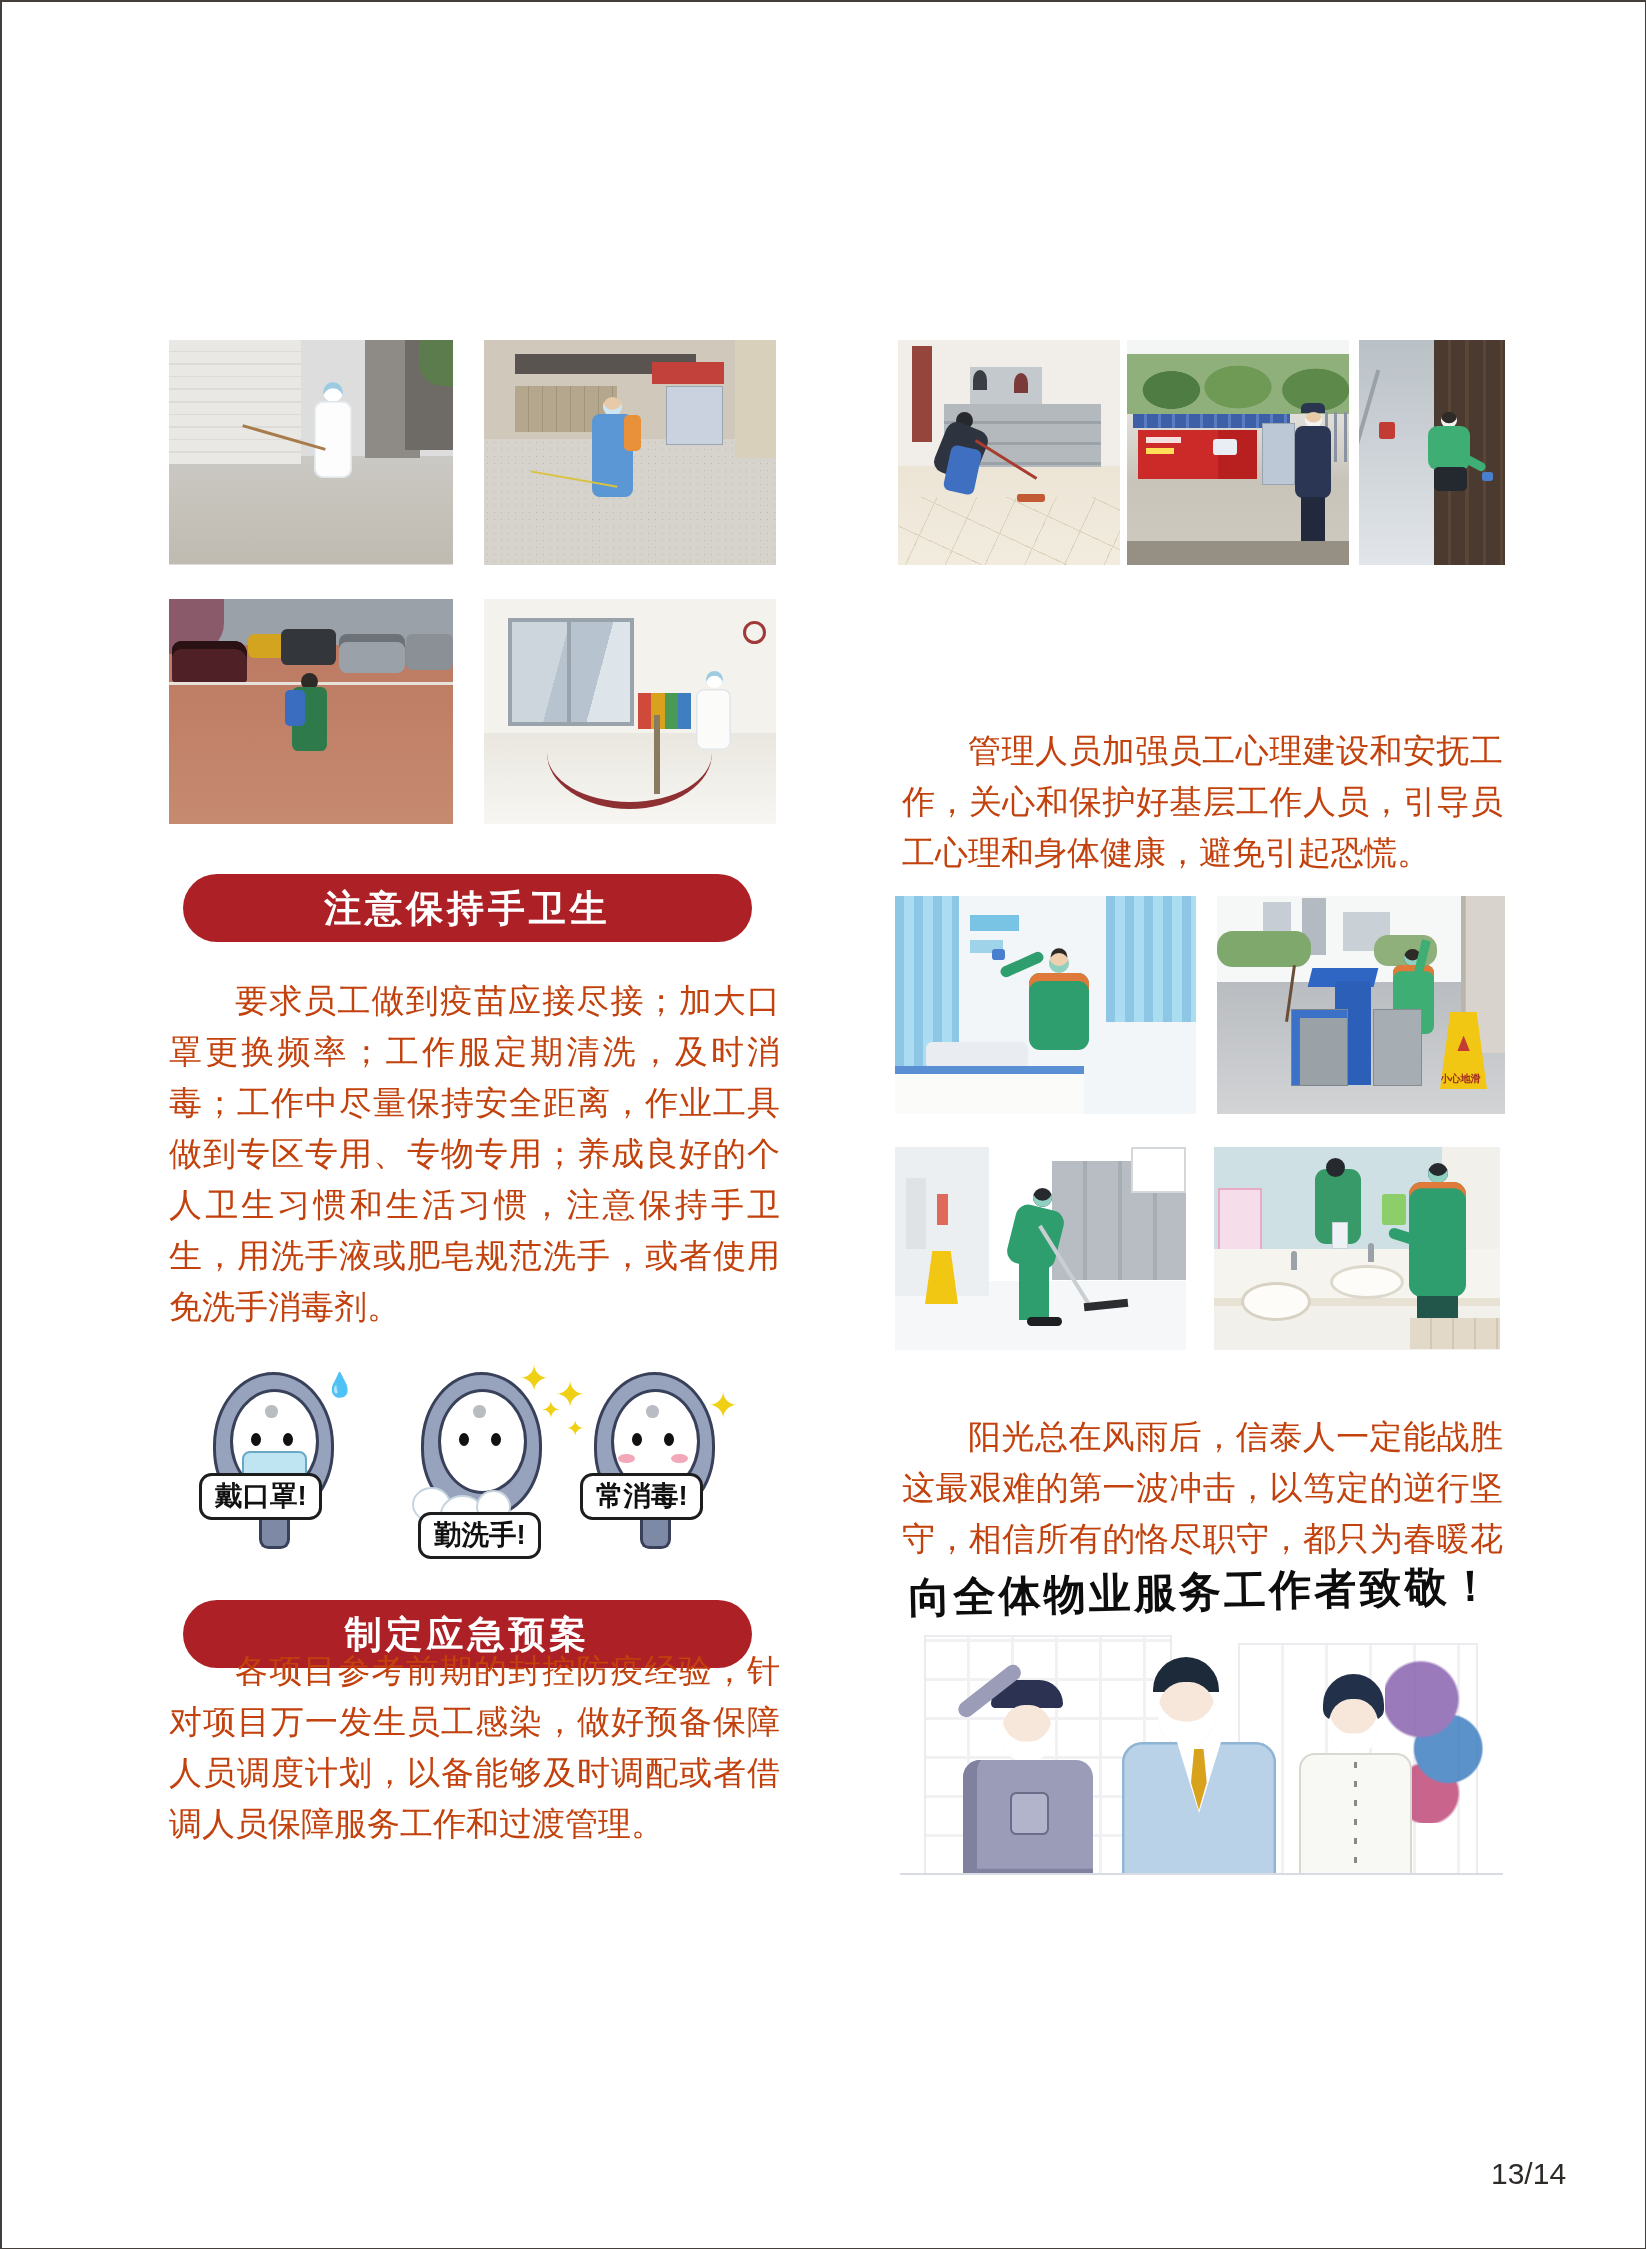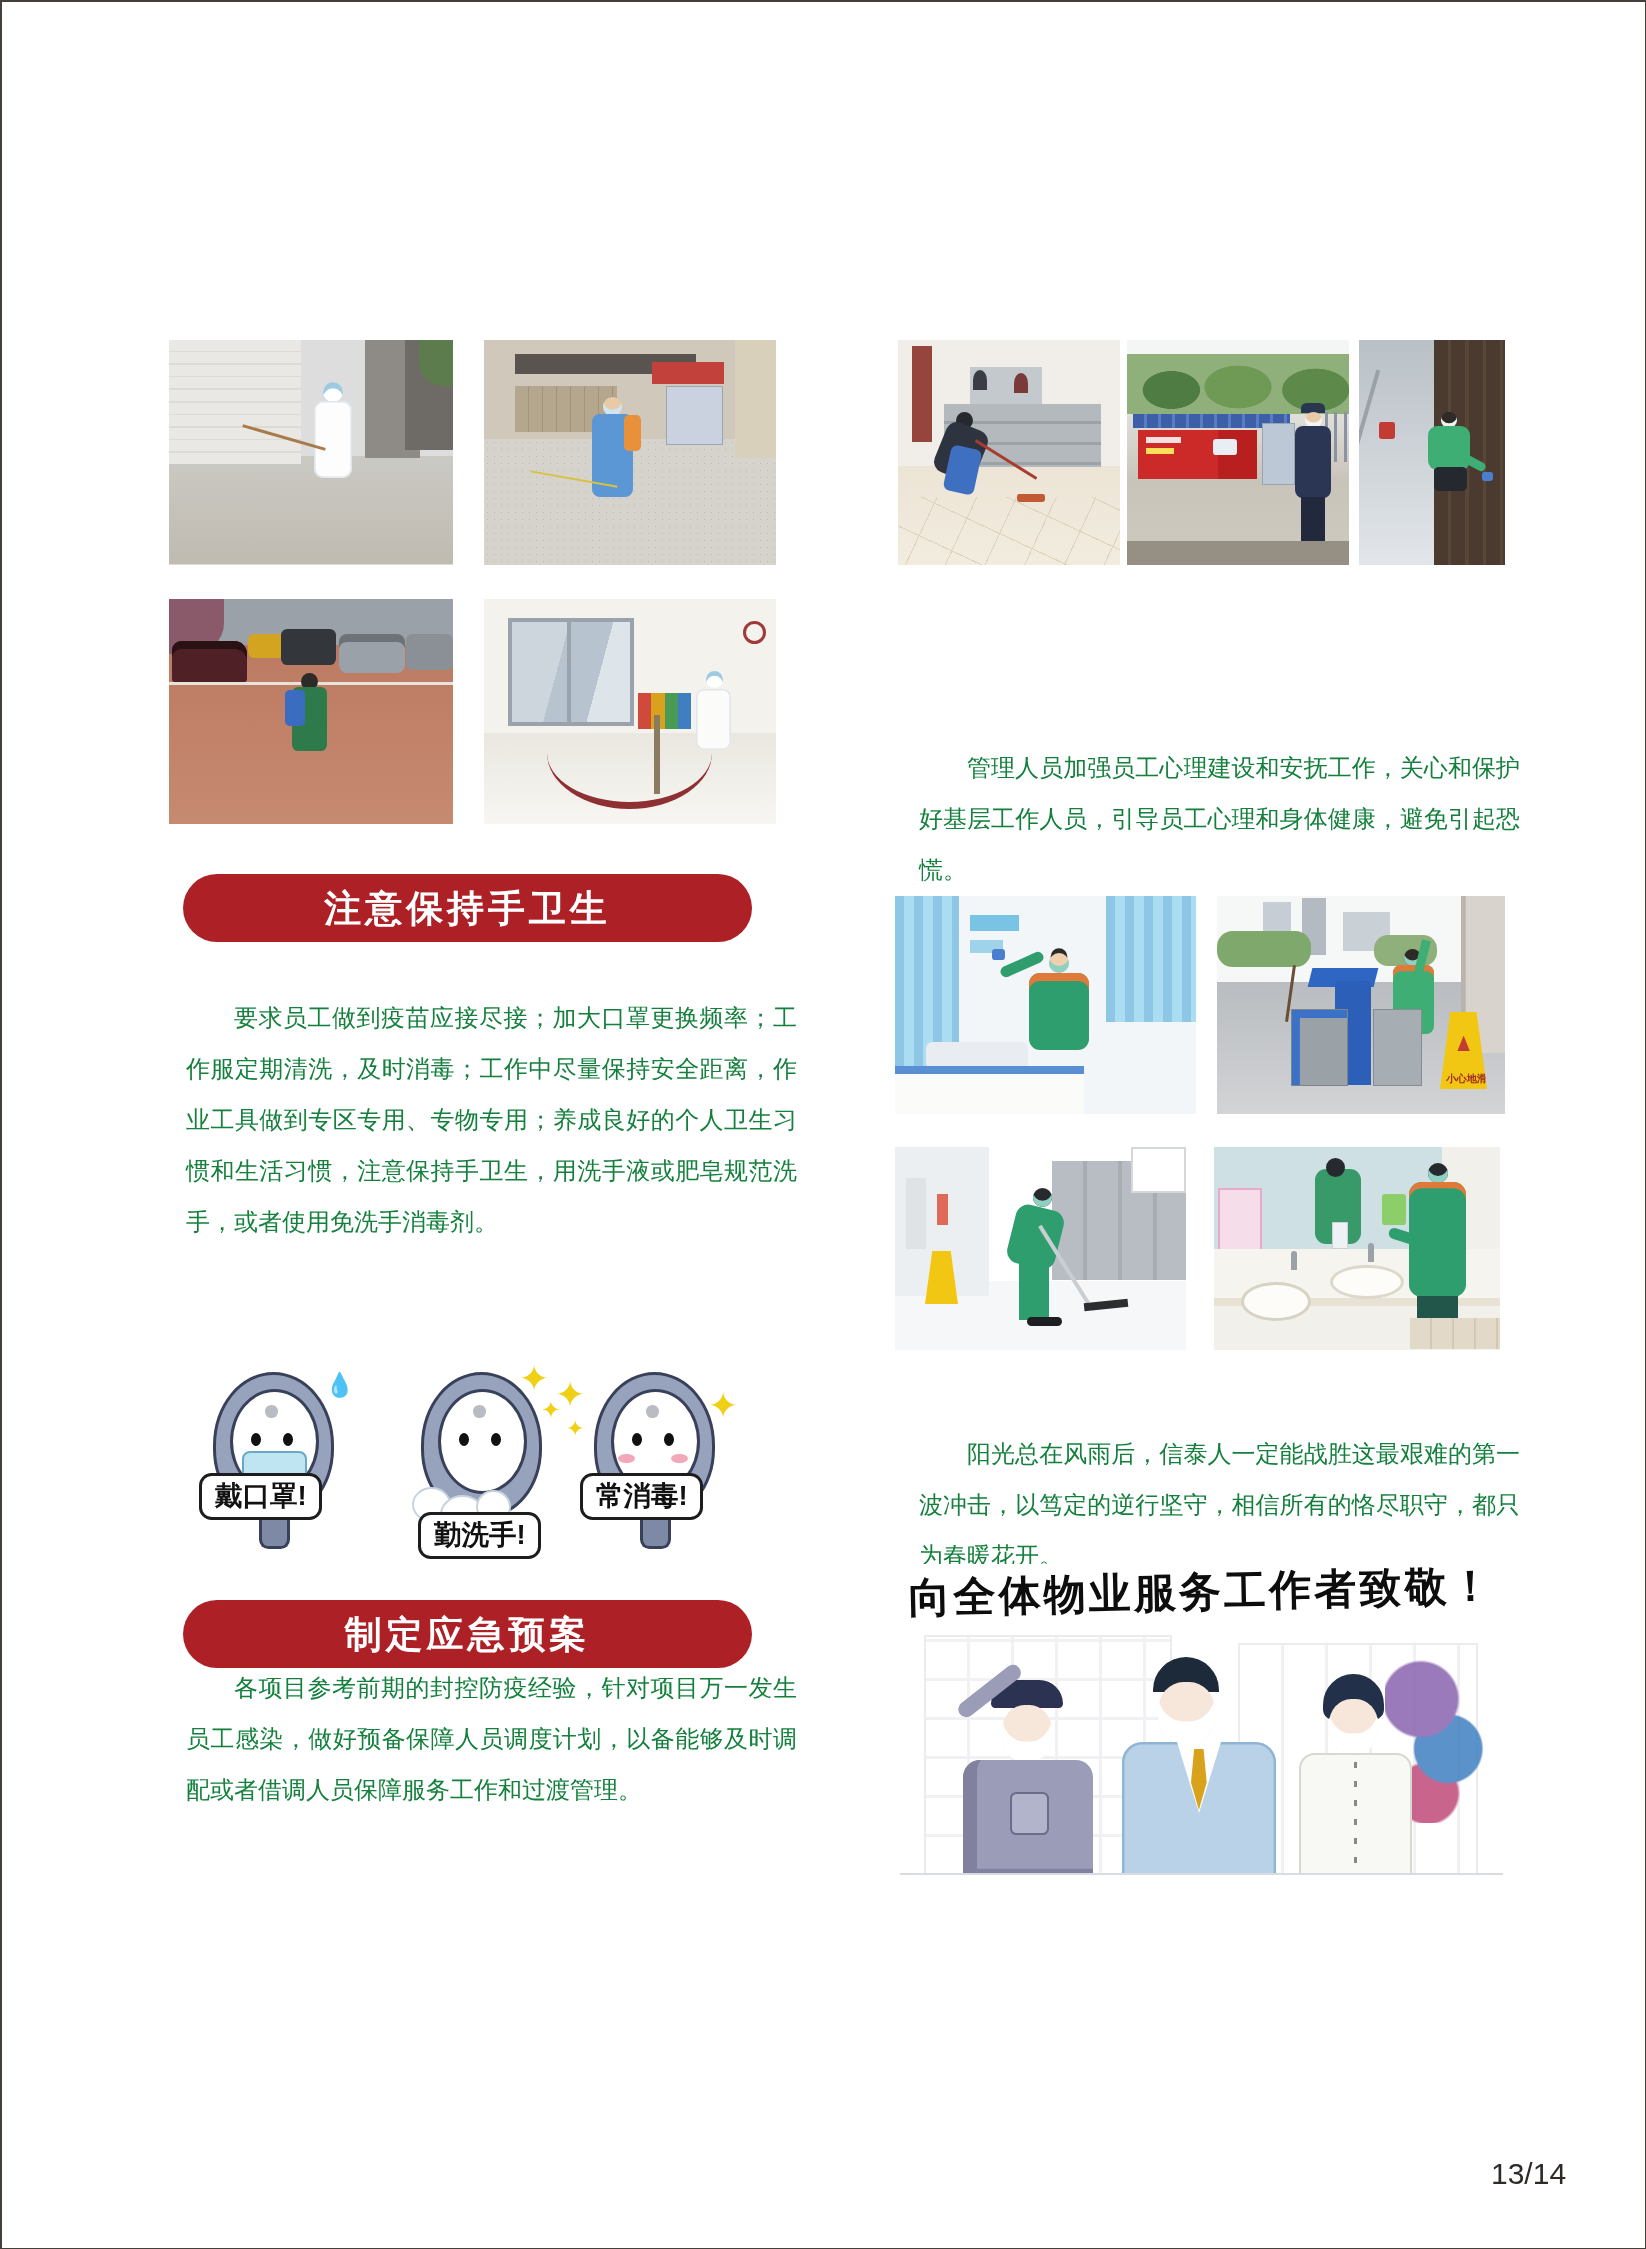--- a/index.html
+++ b/index.html
@@ -4,22 +4,22 @@
 <style>
   html,body{margin:0;padding:0;background:#fff;}
   .page{position:relative;width:1647px;height:2250px;background:#fff;
         border:2.4px solid var(--page-border,#453f3c);box-sizing:border-box;overflow:hidden;
         font-family:"Liberation Serif","DejaVu Serif",serif;}
   .photo{position:absolute;overflow:hidden;background:#ddd;}
   .ab{position:absolute;}
   .banner{position:absolute;height:68px;background:var(--banner-red,#ac2026);border-radius:34px;
           display:flex;align-items:center;justify-content:center;}
   .banner span{color:#fff;font:bold 37px/1 "Liberation Sans","DejaVu Sans",sans-serif;letter-spacing:3.9px;}
-  .para{position:absolute;font-size:24px;line-height:51px;color:#15803d;text-align:justify;
-        text-indent:2em;margin:17px;}
+  .para{position:absolute;font-size:33px;line-height:51px;color:#c2410c;text-align:justify;
+        text-indent:2em;margin:0;}
   .lpara{left:167px;width:611px;}
   .rpara{left:900px;width:601px;}
   .mascot{position:absolute;width:157px;height:182px;}
   .hood{position:absolute;left:19.6px;top:0;width:115px;height:140px;background:#97a2bc;
         border:3.9px solid #39415a;border-radius:50% 50% 47% 47%;}
   .mface{position:absolute;left:37px;top:17.3px;width:83px;height:99px;background:#fff;
         border:3.1px solid #39415a;border-radius:50%;}
   .eye{position:absolute;width:10.2px;height:13.4px;background:#111;border-radius:50%;top:61px;}
   .dot{position:absolute;width:12.6px;height:12.6px;background:#b9bcc2;border-radius:50%;top:33px;left:72px;}
   .cheek{position:absolute;width:17.3px;height:9.4px;background:#f2a8b8;border-radius:50%;top:82px;}
@@ -31,21 +31,21 @@
        font:bold 27.5px/1.25 "Liberation Sans","DejaVu Sans",sans-serif;color:#111;
        padding:3.1px 12.6px;white-space:nowrap;}
   .sparkle{position:absolute;color:#f0d014;font-size:36px;line-height:1;
        font-family:"DejaVu Sans",sans-serif;}
   .foam{position:absolute;background:#fff;border:2.4px solid #c6d4de;border-radius:50%;}
   .handwrite{position:absolute;left:0;top:4.7px;width:100%;text-align:center;color:#0d0d0d;
        font:900 42px/1.1 "Liberation Sans","DejaVu Sans",sans-serif;letter-spacing:3.1px;
        transform:rotate(-1.2deg);}
   .pagenum{position:absolute;left:1489px;top:2157px;color:#2e2a28;
        font:30px/1 "Liberation Sans","DejaVu Sans",sans-serif;}
-  .signtext{position:absolute;left:0;bottom:4.7px;width:100%;text-align:right;
+  .signtext{position:absolute;left:0;bottom:4.7px;width:100%;text-align:left;
        font:bold 10.2px/1 "Liberation Sans",sans-serif;color:#a02a22;}
 </style>
 </head>
 <body>
 
 <div class="page">
 
   <div class="photo" style="left:167px;top:338px;width:284px;height:225px">
     <div class="ab" style="left:0;top:116px;width:284px;height:108px;background:linear-gradient(180deg,#cbc9c4,#c0bbb1)"></div>
     <div class="ab" style="left:0;top:0;width:132px;height:124px;background:repeating-linear-gradient(0deg,#e9e8e4 0 11px,#dcdbd6 11px 12.6px),#e7e6e2"></div>

